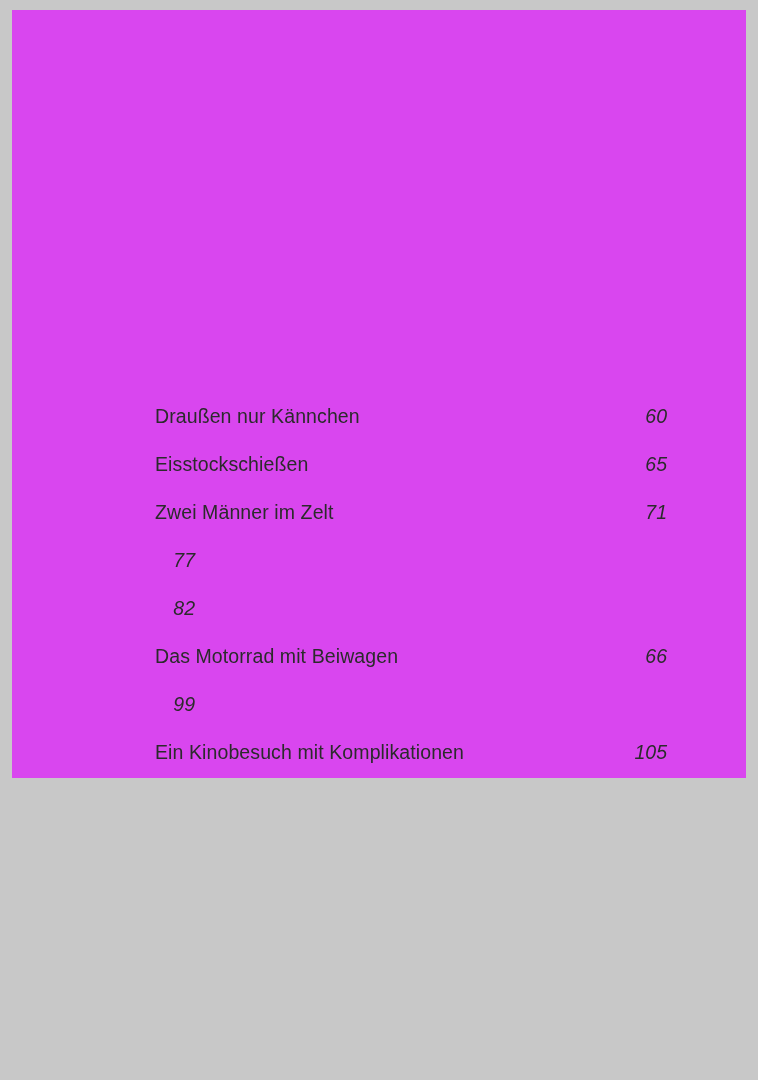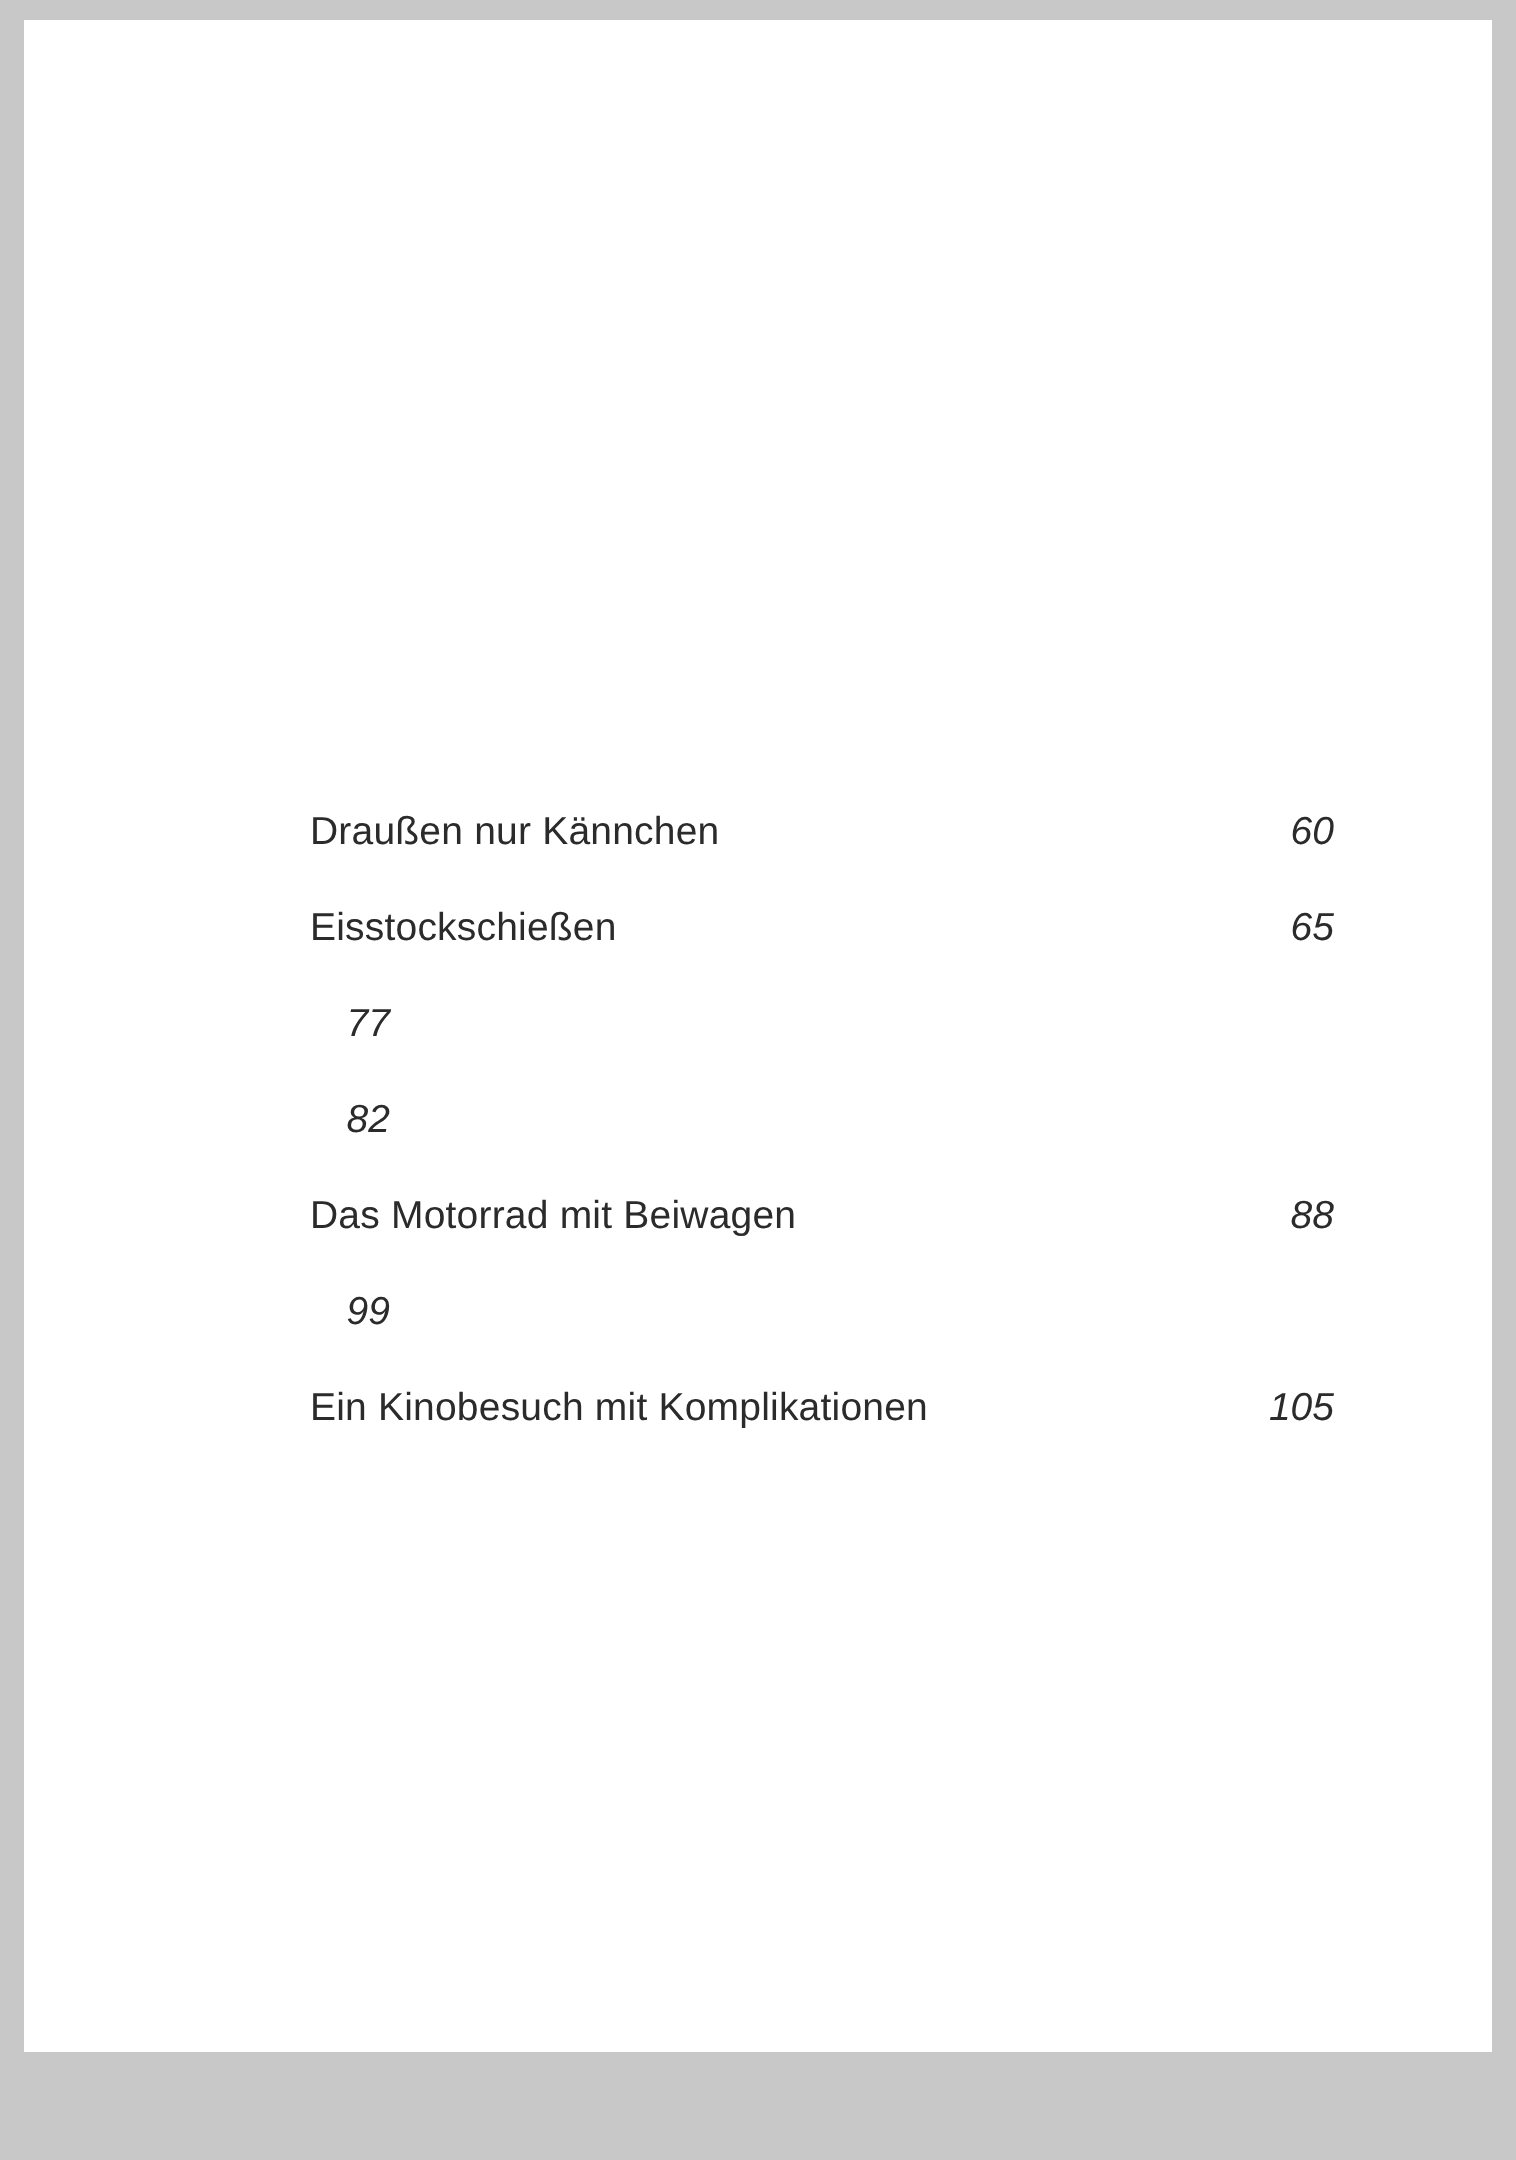--- a/index.html
+++ b/index.html
@@ -11,22 +11,22 @@
     height: 1080px;
     background: #c8c8c8;
     font-family: "Liberation Sans", sans-serif;
     overflow: hidden;
   }
   .page {
     position: absolute;
     left: 12px;
     top: 10px;
     width: 734px;
-    height: 1016px;
-    background: #ffffff;
+    height: 768px;
+    background: #d946ef;
     box-sizing: border-box;
   }
   .toc {
     position: absolute;
     left: 143px;
     top: 382px;
     width: 512px;
   }
   .toc-entry {
     display: flex;
@@ -59,32 +59,36 @@
     <div class="toc-entry">
       <span class="toc-title">Draußen nur Kännchen</span>
       <span class="toc-page">60</span>
     </div>
 
     <div class="toc-entry">
       <span class="toc-title">Eisstockschießen</span>
       <span class="toc-page">65</span>
     </div>
 
+    <div class="toc-entry">
+      <span class="toc-title">Zwei Männer im Zelt</span>
+      <span class="toc-page">71</span>
+    </div>
 
     <div class="toc-entry">
       <span class="toc-page">77</span>
     </div>
 
     <div class="toc-entry">
       <span class="toc-page">82</span>
     </div>
 
     <div class="toc-entry">
       <span class="toc-title">Das Motorrad mit Beiwagen</span>
-      <span class="toc-page">88</span>
+      <span class="toc-page">66</span>
     </div>
 
 
     <div class="toc-entry">
       <span class="toc-page">99</span>
     </div>
 
     <div class="toc-entry">
       <span class="toc-title">Ein Kinobesuch mit Komplikationen</span>
       <span class="toc-page">105</span>

